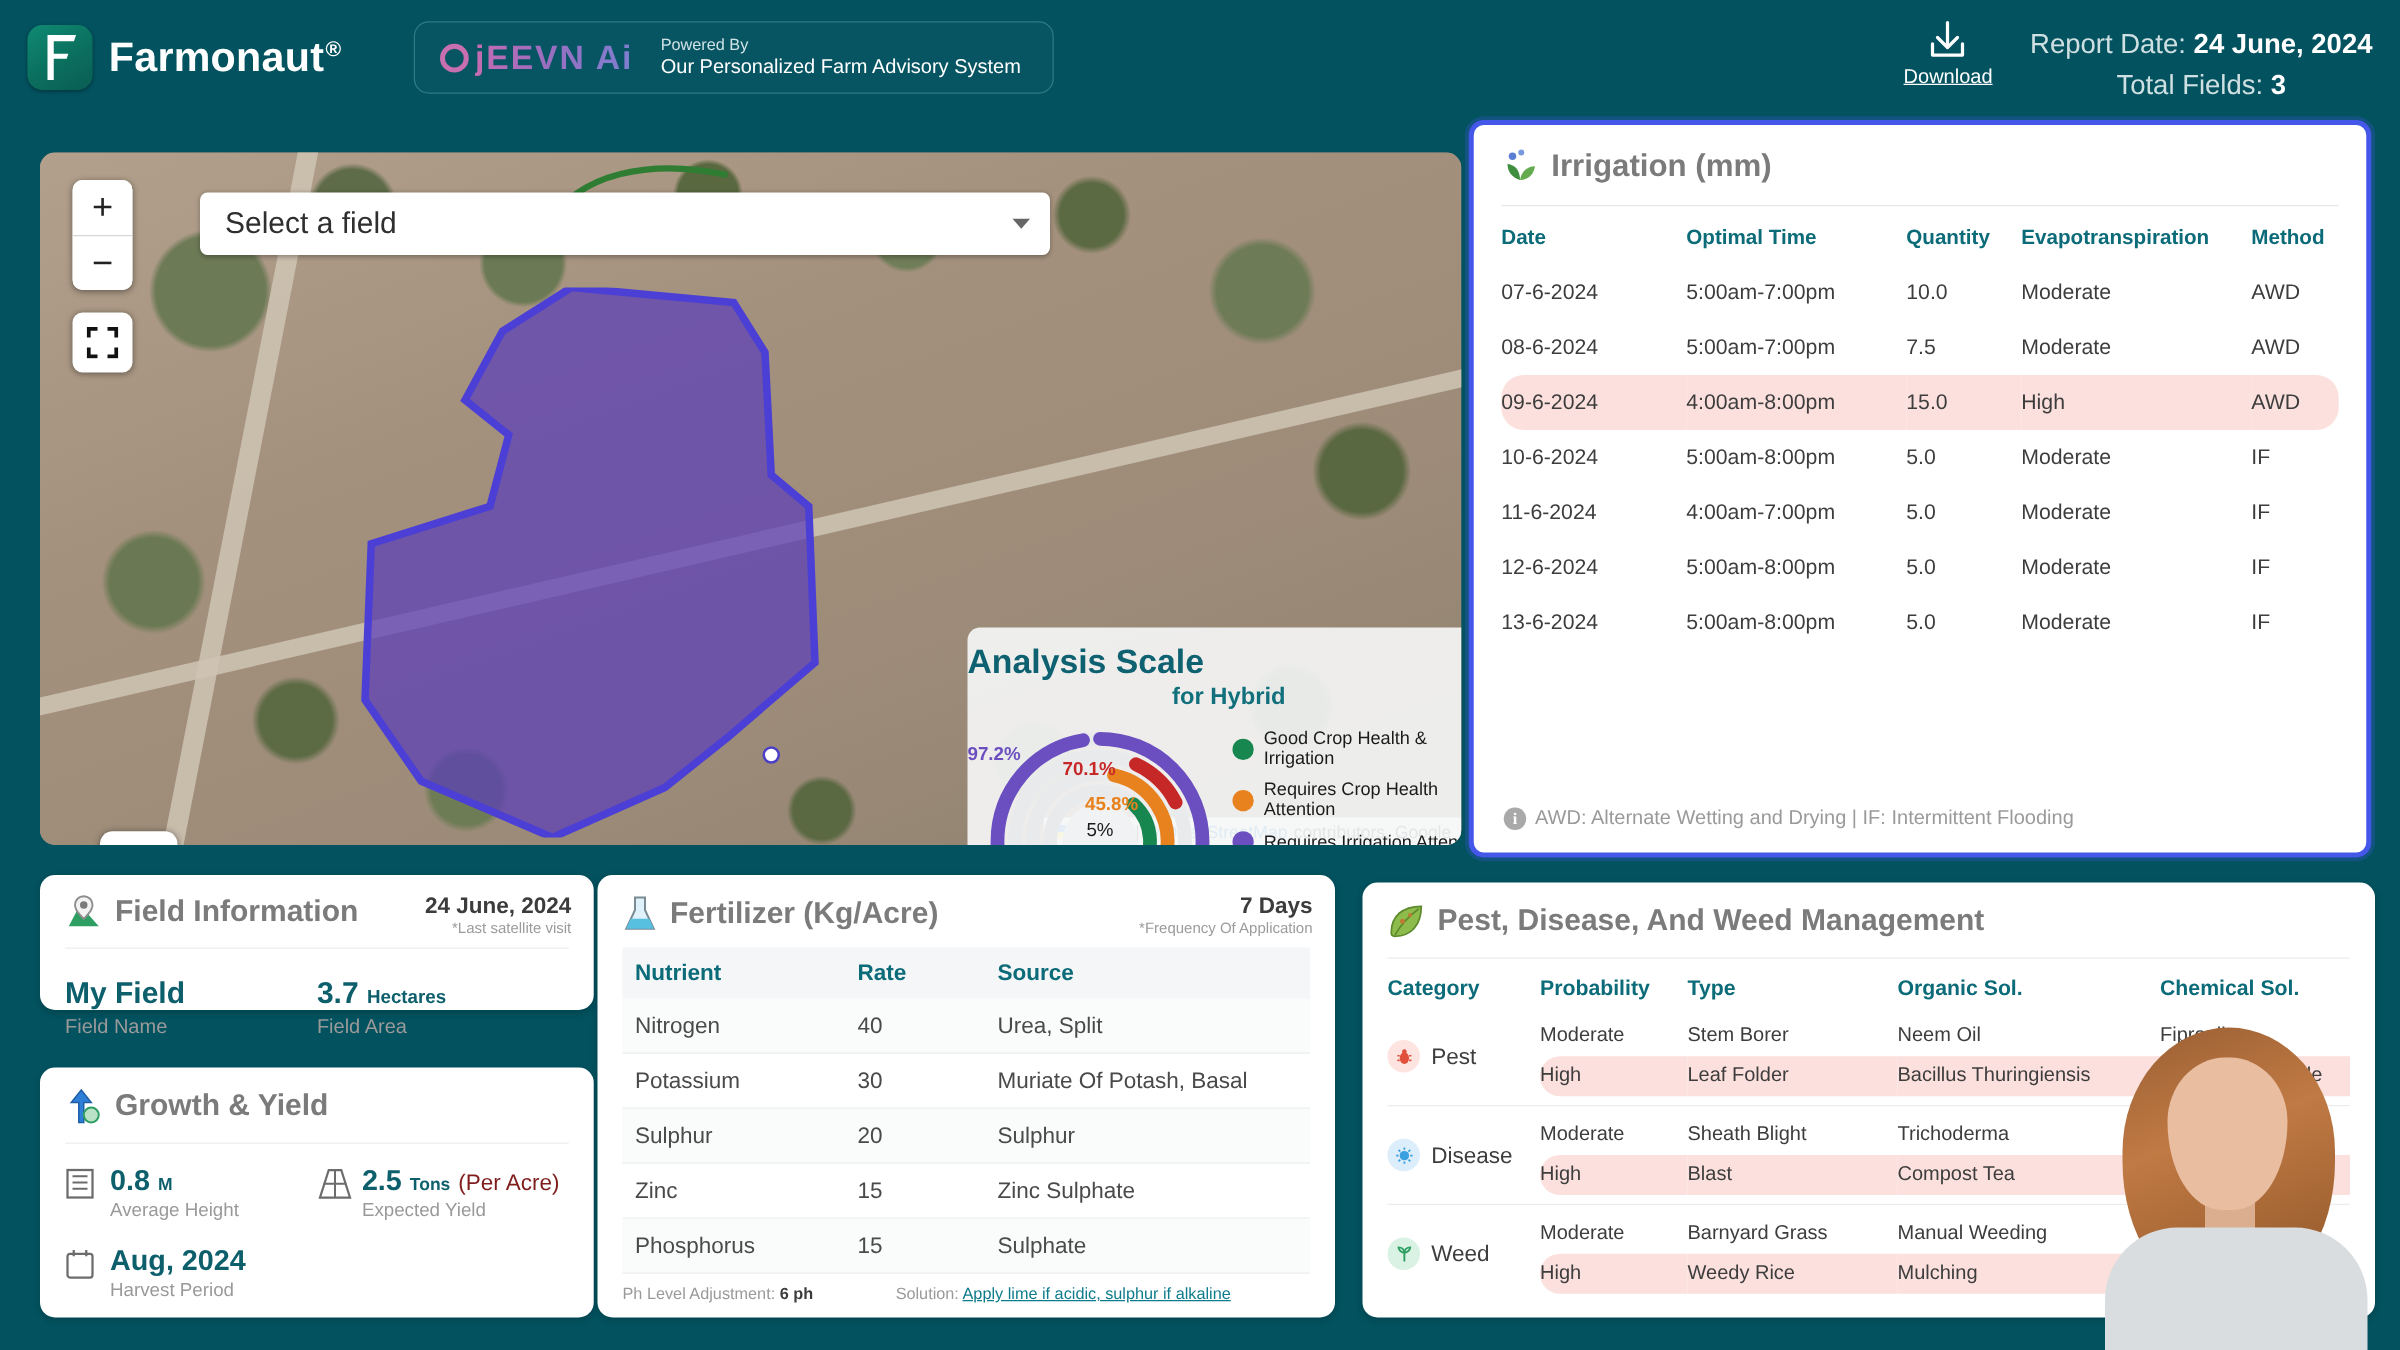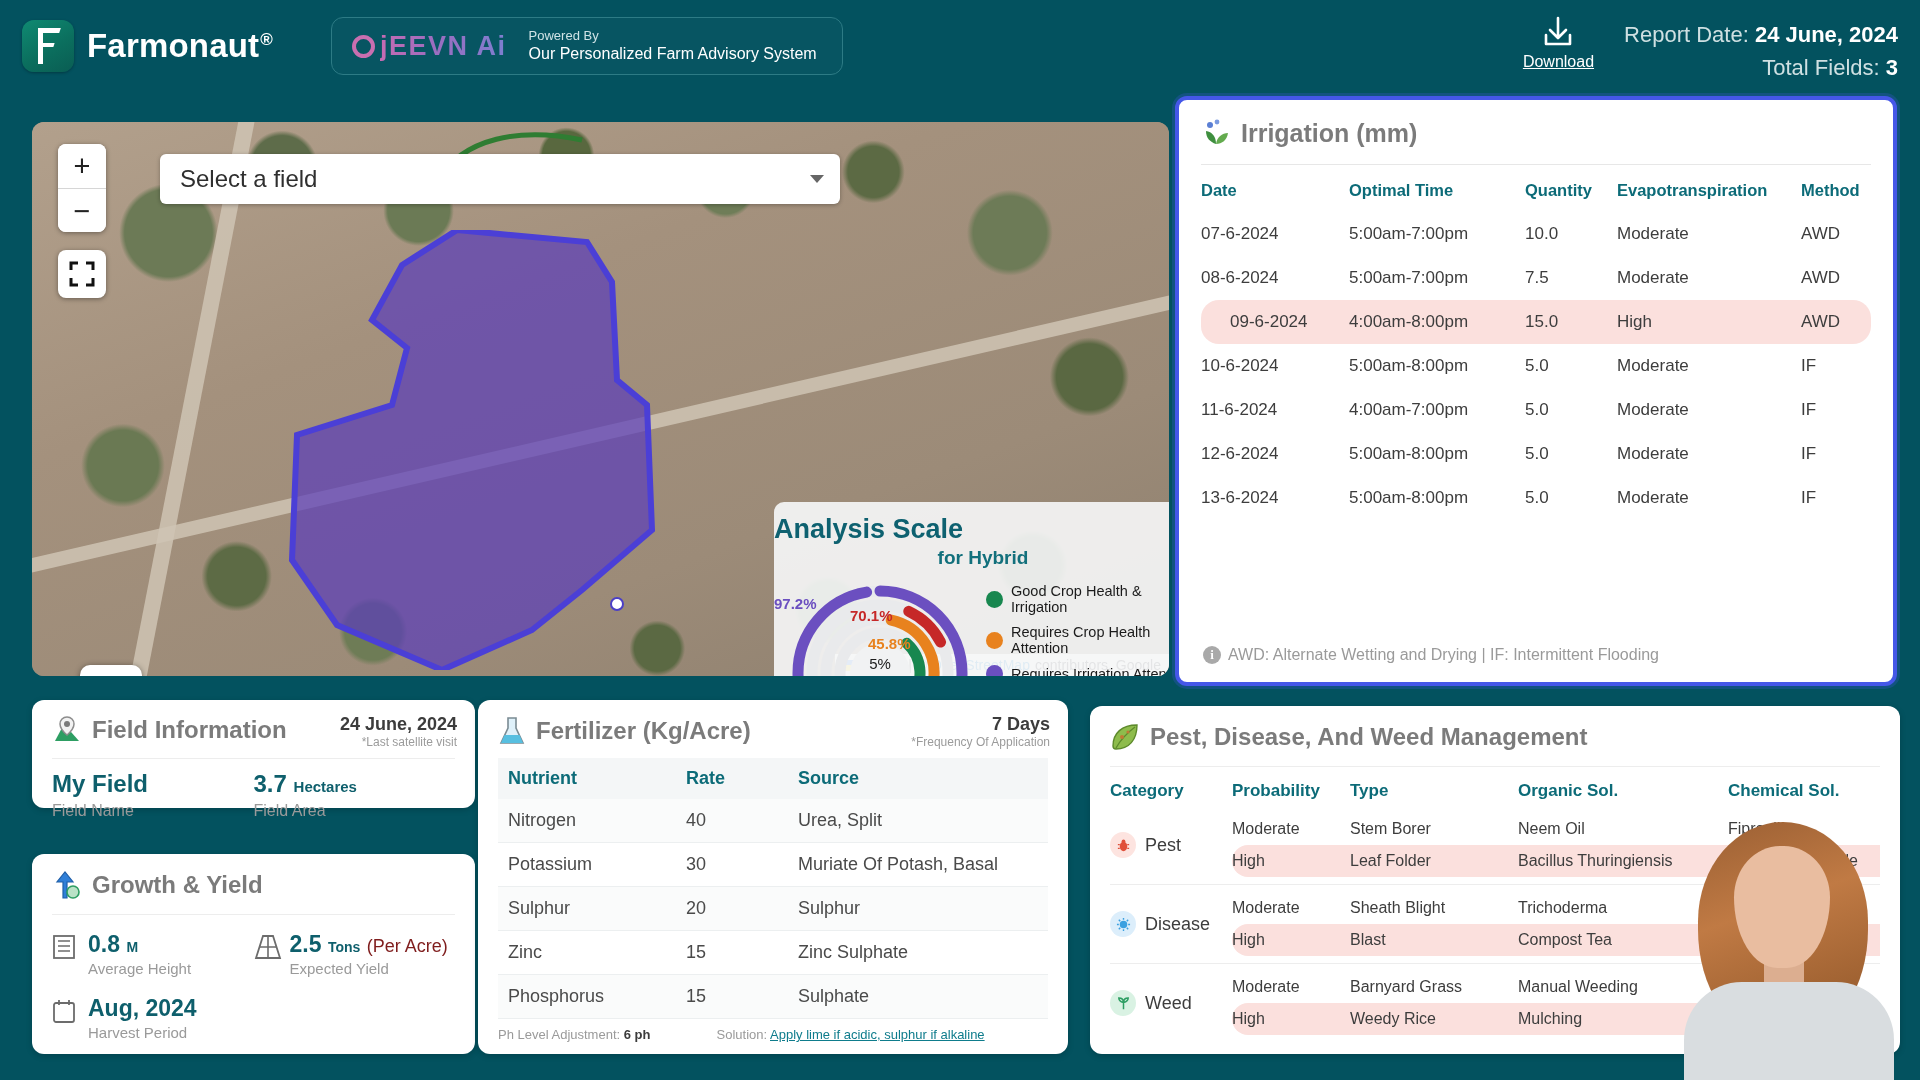--- a/index.html
+++ b/index.html
@@ -78,21 +78,21 @@
   }
   .download-btn {
     display: flex; flex-direction: column; align-items: center;
     cursor: pointer; padding-top: 6px;
   }
   .download-btn svg { display: block; }
   .download-label {
     color: #ffffff; font-size: 16px; margin-top: 5px;
     text-decoration: underline;
   }
-  .report-meta { text-align: right; padding-top: 8px; line-height: 1.5; }
+  .report-meta { text-align: center; padding-top: 8px; line-height: 1.5; }
   .report-meta div { color: #cfe0e2; font-size: 22px; }
   .report-meta b { color: #ffffff; font-weight: 700; }
 
   
   .map-card {
     position: absolute; left: 32px; top: 122px;
     width: 1137px; height: 554px;
     border-radius: 12px; overflow: hidden;
     background: #9d8d7c;
   }
@@ -223,21 +223,21 @@
   .panel-sep { height: 1px; background: #e7e7e7; margin: 16px 0 0 0; }
   table.grid { width: 100%; border-collapse: collapse; }
   table.grid th {
     color: #0c6b78; font-size: 16.5px; font-weight: 700;
     text-align: left; padding: 16px 0 12px 0;
   }
   table.grid td {
     color: #3d3d3d; font-size: 17px; padding: 12px 0;
   }
   .row-high td { background: #fbe0dd; }
-  .row-high td:first-child { border-radius: 18px 0 0 18px; padding-left: 29px; }
+  .row-high td:first-child { border-radius: 18px 0 0 18px; }
   .row-high td:last-child  { border-radius: 0 18px 18px 0; }
   .lvl-moderate { color: #f0a82a; }
   .lvl-high { color: #e8442b; }
   .footnote {
     position: absolute; left: 24px; bottom: 18px;
     display: flex; align-items: center; gap: 7px;
     color: #9a9a9a; font-size: 16px;
   }
   .info-dot {
     width: 18px; height: 18px; border-radius: 50%;
@@ -252,21 +252,21 @@
     box-shadow: 0 2px 6px rgba(0,0,0,.18);
   }
   .card-title {
     font-size: 24px; font-weight: 700; color: #7b7b7b; margin-left: 10px;
   }
   .card-sub-right { position: absolute; right: 18px; top: 14px; text-align: right; }
   .card-sub-right .v { font-size: 18px; font-weight: 700; color: #3c3c3c; }
   .card-sub-right .n { font-size: 12px; color: #9b9b9b; }
 
   #field-info { left: 32px; top: 700px; width: 443px; height: 108px; padding: 16px 20px; }
-  .fi-row { display: flex; margin-top: 11px; }
+  .fi-row { display: flex; margin-top: 22px; }
   .fi-col { width: 50%; }
   .fi-val { font-size: 24px; font-weight: 700; color: #0e5f6c; }
   .fi-unit { font-size: 15px; font-weight: 700; color: #0e5f6c; }
   .fi-lbl { font-size: 16px; color: #9a9a9a; margin-top: 4px; }
   .fi-sep { height: 1px; background: #ededed; margin-top: 14px; }
 
   #growth { left: 32px; top: 854px; width: 443px; height: 200px; padding: 16px 20px; }
   .gy-grid { display: flex; flex-wrap: wrap; margin-top: 16px; }
   .gy-item { width: 50%; display: flex; align-items: flex-start; margin-bottom: 18px; }
   .gy-ico { width: 28px; margin-right: 8px; padding-top: 3px; }

